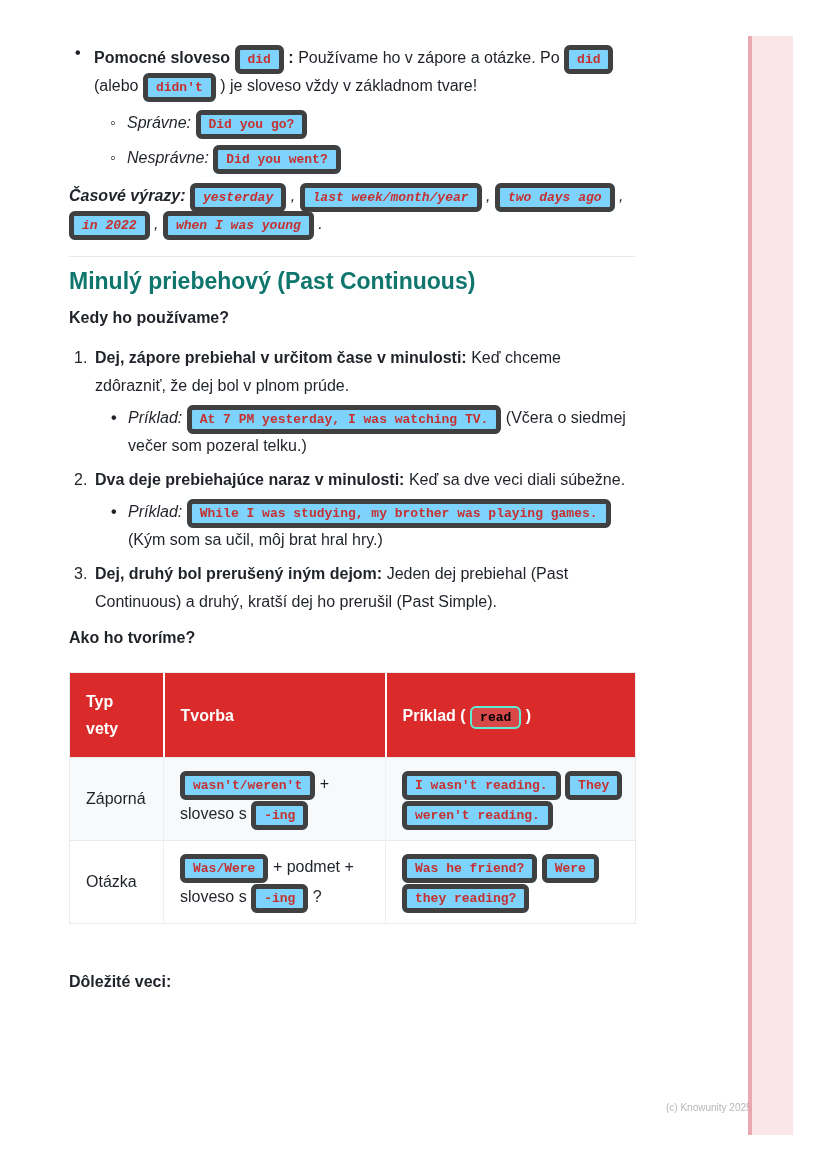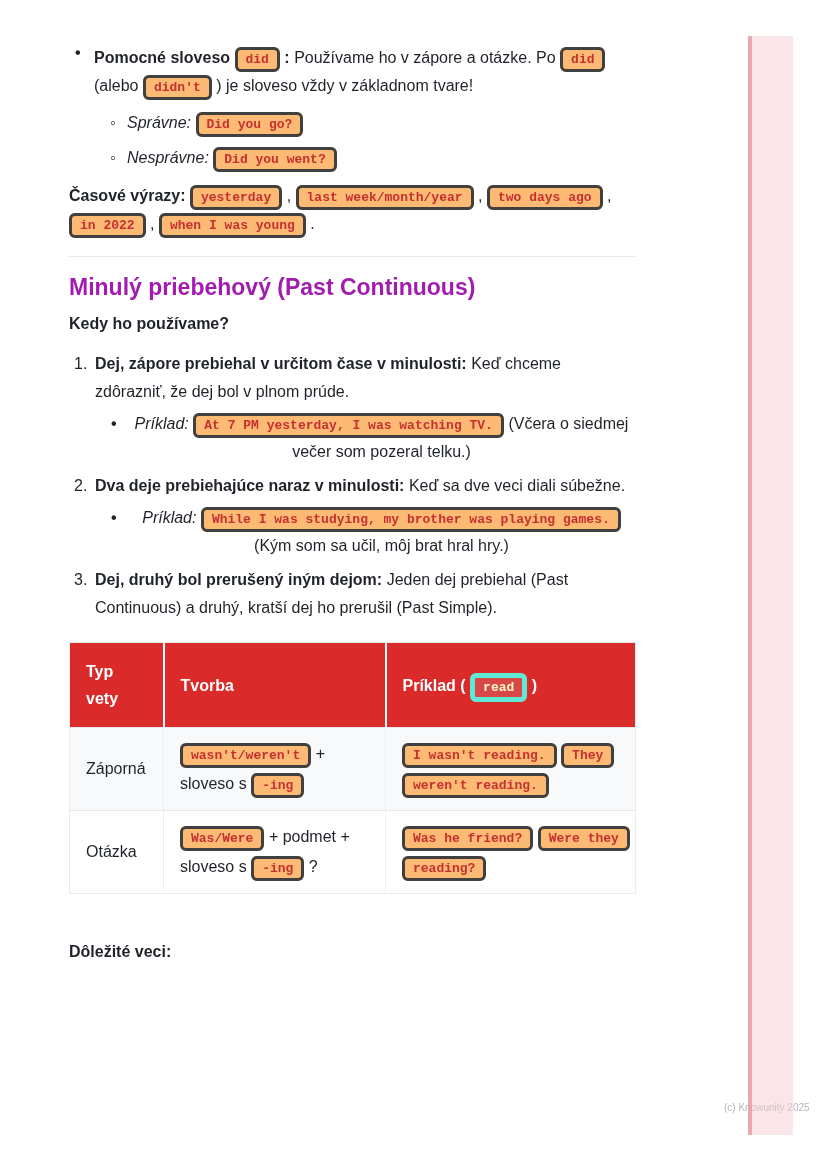--- a/index.html
+++ b/index.html
@@ -8,85 +8,85 @@
     font-family:"Liberation Sans",sans-serif;color:#1f2329;font-size:16px;
     overflow:hidden;
   }
   .content{position:absolute;left:69px;top:0;width:566px;}
   .content{padding-top:44px;}
 
   
   .chip{
     font-family:"Liberation Mono",monospace;
     font-size:13px;font-weight:700;color:#c53030;
-    background:#fdba74;border:3px solid #404040;border-radius:6px;
+    background:#7dd3fc;border:5px solid #404040;border-radius:6px;
     padding:2px 8px;display:inline;
     box-decoration-break:clone;-webkit-box-decoration-break:clone;
     line-height:1.5;
   }
   .seg-bold{font-weight:700;}
   .seg-italic{font-style:italic;}
   .segline{line-height:28px;}
 
   
   ul.toplist{list-style:none;margin:0;padding:0;}
   ul.toplist>li{position:relative;padding-left:25px;}
   ul.toplist>li::before{content:"•";position:absolute;left:6px;top:0;font-weight:700;}
   ul.sublist{list-style:none;margin:9px 0 0 0;padding:0 0 0 16px;}
   ul.sublist>li{position:relative;padding-left:17px;margin-bottom:7px;line-height:28px;}
   ul.sublist>li::before{content:"◦";position:absolute;left:0;top:0;}
 
-  .time-expr{margin:10px 0 14px 0;line-height:28px;}
+  .time-expr{margin:10px 0 14px 0;line-height:28px;font-style:italic;}
 
   hr.divider{border:none;border-top:1px solid #e8e8ea;margin:18px 0 0 0;}
 
   h2.section-title{
-    margin:15px 0 0 0;font-size:23px;line-height:30px;font-weight:700;color:#a21caf;
+    margin:9px 0 0 0;font-size:23px;line-height:30px;font-weight:700;color:#0f766e;
     letter-spacing:0;
   }
   .bold-head{margin:8px 0 0 0;font-weight:700;line-height:28px;}
 
   ol.usage{list-style:none;margin:12px 0 0 0;padding:0;}
   ol.usage>li{position:relative;padding-left:26px;margin-bottom:6px;}
   ol.usage .num{position:absolute;left:5px;top:0;line-height:28px;}
   ul.exlist{list-style:none;margin:4px 0 0 0;padding:0 0 0 16px;}
-  ul.exlist>li{position:relative;padding-left:17px;line-height:28px;text-align:center;}
+  ul.exlist>li{position:relative;padding-left:17px;line-height:28px;}
   ul.exlist>li::before{content:"•";position:absolute;left:0;top:0;font-weight:700;}
 
   
   table.conj{
     margin-top:20px;border-collapse:collapse;width:566px;table-layout:fixed;
     border:1px solid #e9ebee;
   }
   table.conj th{
     background:#da2a2a;color:#ffffff;font-weight:700;text-align:left;
     padding:15px 16px;line-height:27px;vertical-align:middle;font-size:16px;
   }
   table.conj th+th{border-left:2px solid #ffffff;}
   table.conj td{
     padding:11px 16px;line-height:30px;vertical-align:middle;
     border-top:1px solid #e7e9ec;background:#ffffff;
   }
   table.conj td+td{border-left:1px solid #edeff2;}
   table.conj tbody tr.zebra td{background:#f8f9fa;}
   .chip-hdr{
-    background:#d84848;border:5px solid #5eead4;color:#fef9c3;
+    background:#d84848;border:2px solid #5eead4;color:#000000;
   }
 
   .footer-head{margin:44px 0 0 0;font-weight:700;line-height:28px;}
 
   
   .strip{
     position:absolute;left:748px;top:36px;width:45px;height:1099px;
     background:rgba(246,203,211,0.50);
     border-left:4px solid rgba(228,148,158,0.75);
     box-sizing:border-box;z-index:5;
   }
   .watermark{
-    position:absolute;top:1102px;left:724px;font-size:10px;color:#b3b6ba;
+    position:absolute;top:1102px;left:666px;font-size:10px;color:#b3b6ba;
     z-index:4;white-space:nowrap;
   }
 </style>
 </head>
 <body>
 
 <div class="strip"></div>
 <div class="watermark">(c) Knowunity 2025</div>
 
 <div class="content">
@@ -131,20 +131,21 @@
             <div class="segline"><span class="seg-italic">Príklad:</span> <span class="chip">While I was studying, my brother was playing games.</span> <span class="seg-text">(Kým som sa učil, môj brat hral hry.)</span> </div>
           </li>
         </ul>
       </li>
       <li>
         <span class="num">3.</span>
         <div class="segline"><span class="seg-bold">Dej, druhý bol prerušený iným dejom:</span> <span class="seg-text">Jeden dej prebiehal (Past Continuous) a druhý, kratší dej ho prerušil (Past Simple).</span> </div>
       </li>
     </ol>
 
+  <p class="bold-head">Ako ho tvoríme?</p>
 
   <table class="conj">
     <colgroup>
       <col style="width:94px">
         <col style="width:222px">
         <col style="width:250px">
     </colgroup>
     <thead>
       <tr>
         <th>Typ vety</th>

